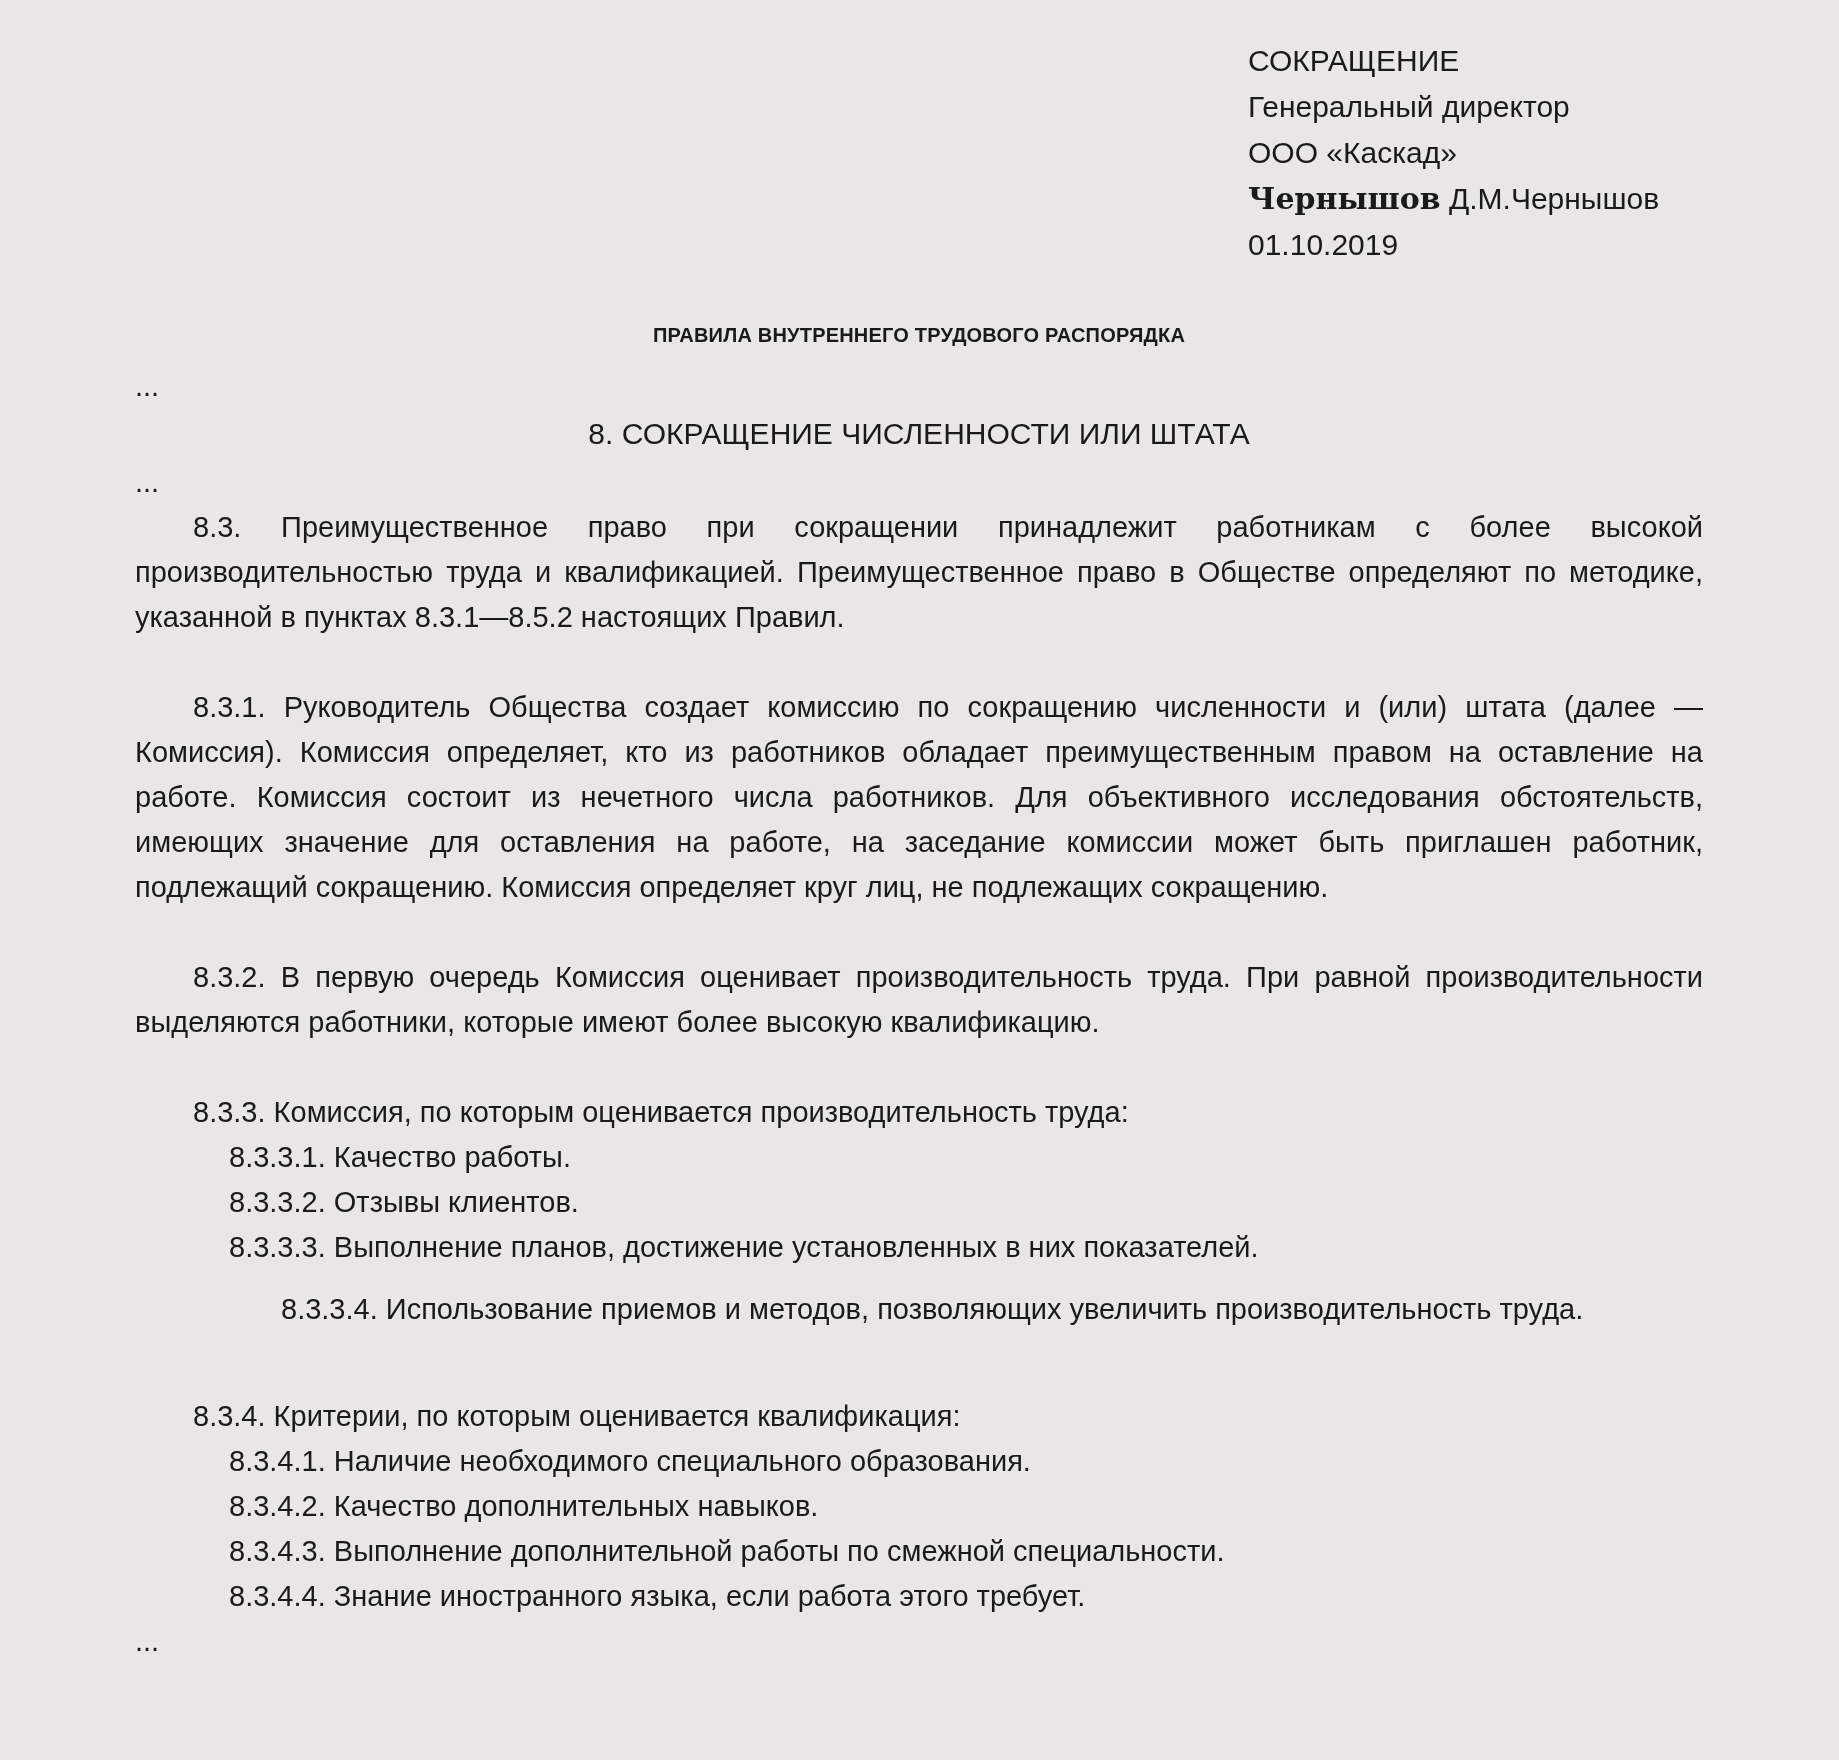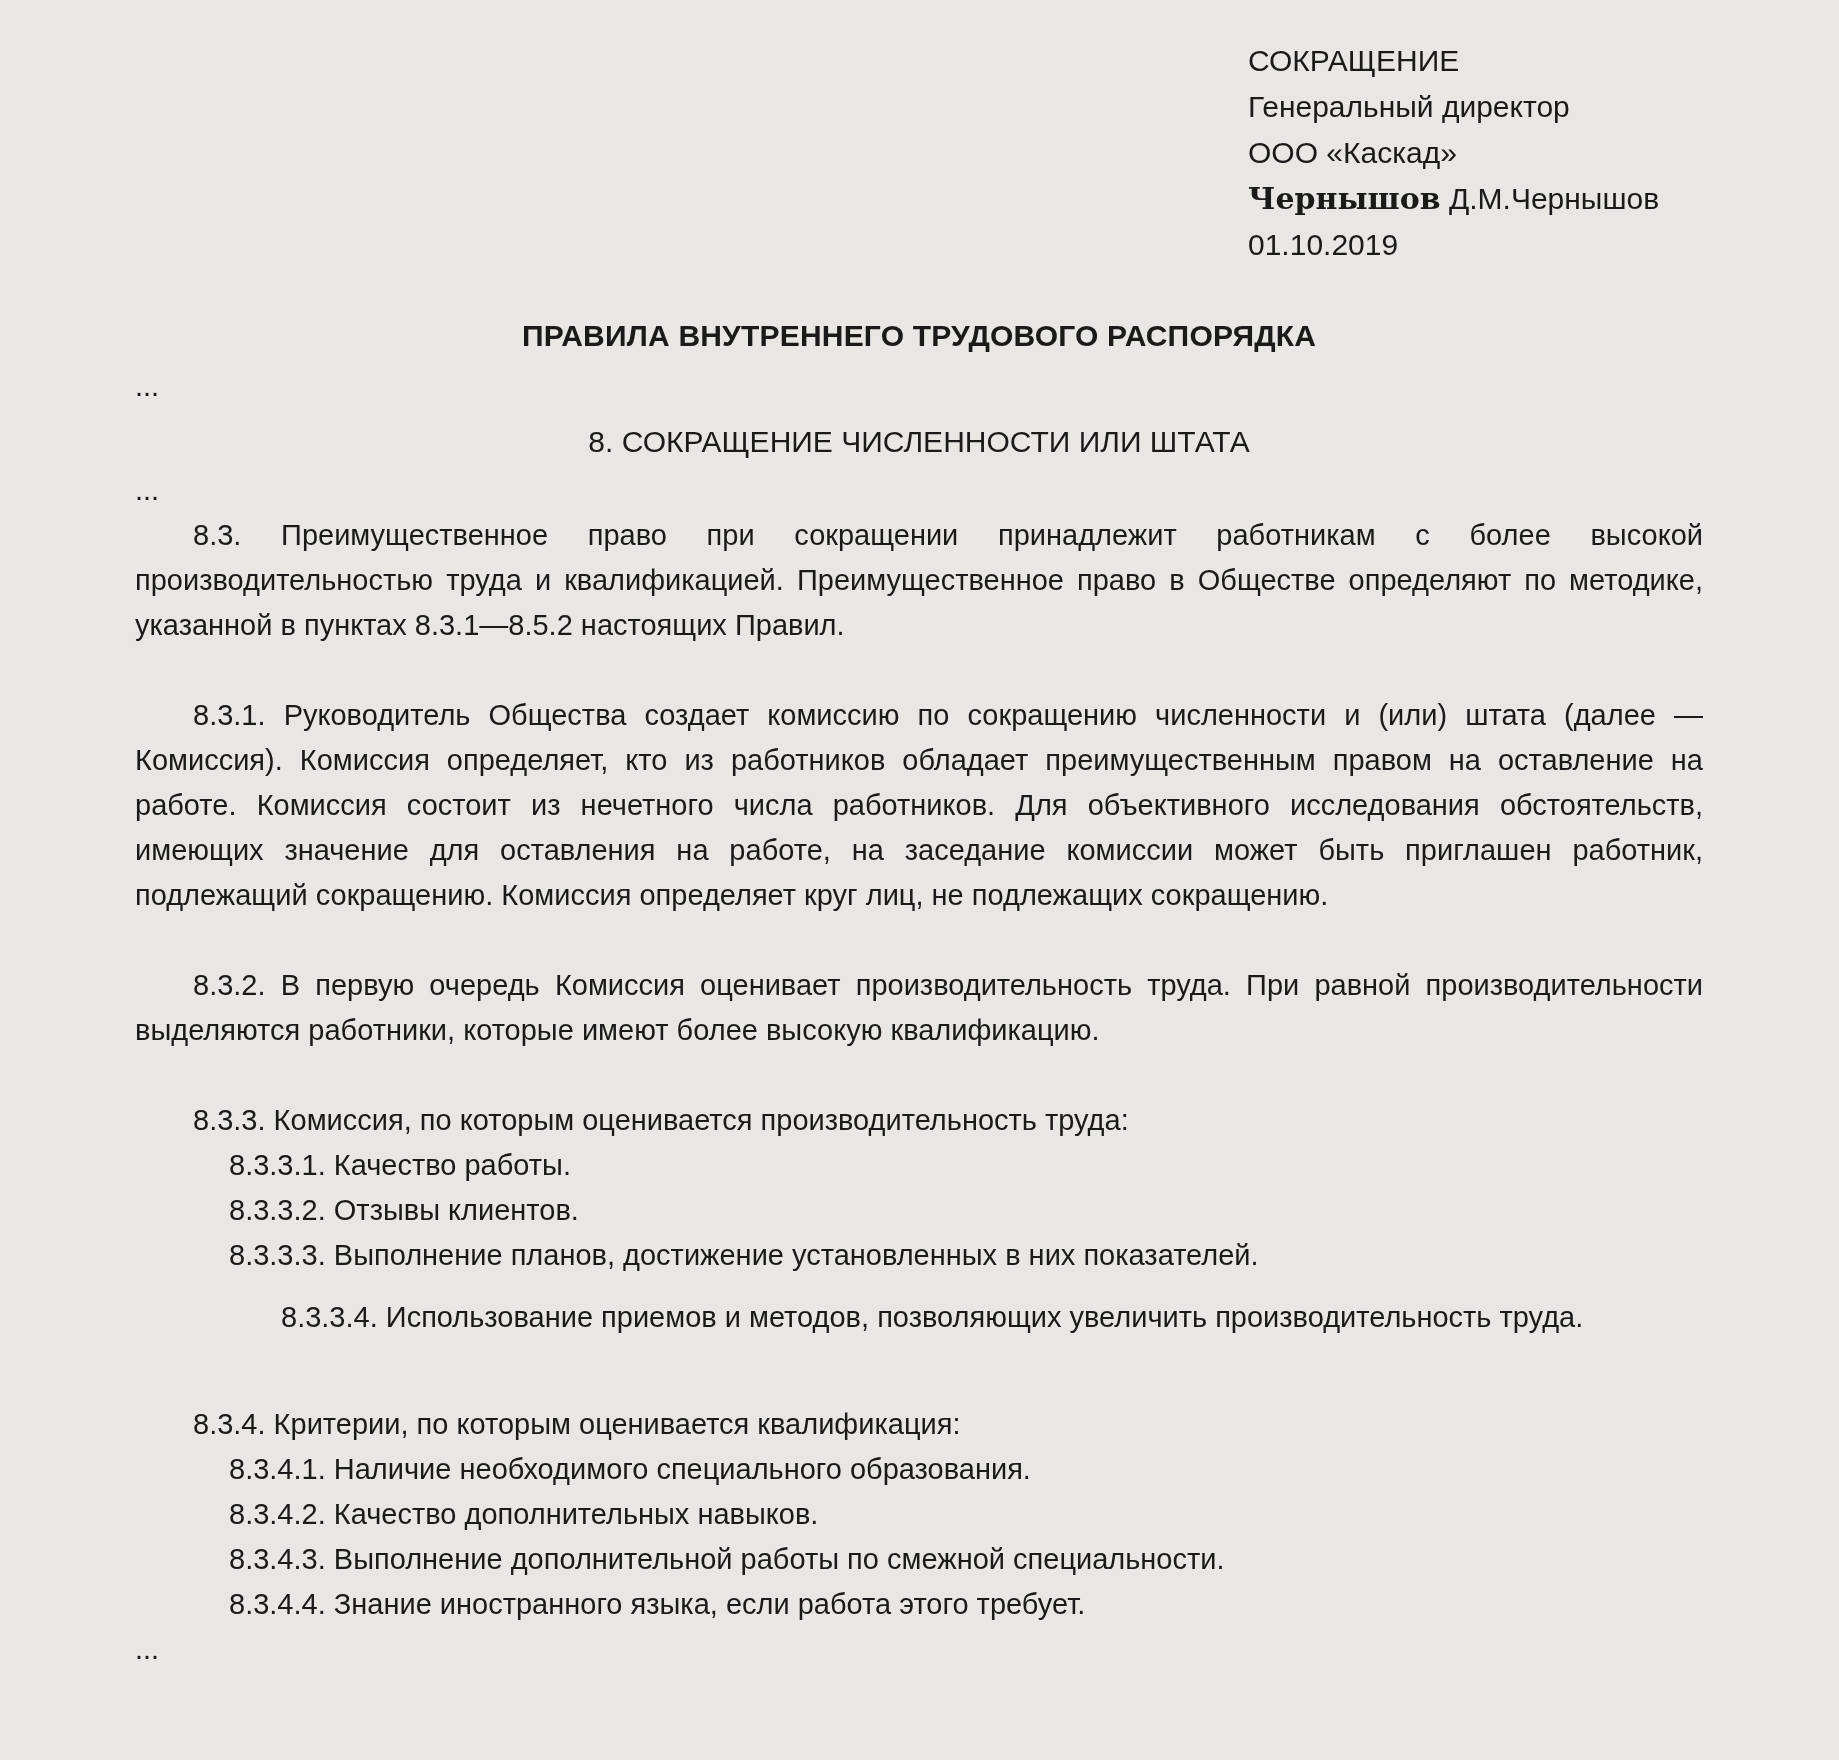--- a/index.html
+++ b/index.html
@@ -15,22 +15,22 @@
   .approval {
     position: absolute; left: 1248px; top: 38px;
     line-height: 46px; font-size: 30px;
   }
   .approval div { white-space: nowrap; }
   .sig-script { font-family: "DejaVu Serif", "Liberation Serif", serif; font-weight: bold; margin-top: 34px; }
   .doc {
     position: absolute; left: 135px; top: 313px; width: 1568px;
     line-height: 45px;
   }
-  .title { text-align: center; font-weight: bold; font-size: 30px; margin-bottom: 6px; letter-spacing: 0.2px; }
-  .section { text-align: center; font-size: 30px; margin: 10px 0 4px 0; }
+  .title { text-align: center; font-weight: bold; font-size: 20px; margin-bottom: 6px; letter-spacing: 0.2px; }
+  .section { text-align: center; font-size: 30px; margin: 2px 0 4px 0; }
   .ell { height: 45px; }
   .p { text-align: justify; text-indent: 58px; margin: 0; }
   .gap { height: 45px; }
   .sub { padding-left: 94px; margin: 0; }
   .sub-wrap { text-indent: 94px; padding-left: 35px; text-align: justify; margin: 17px; }
 </style>
 </head>
 <body>
 
 <div class="approval">

